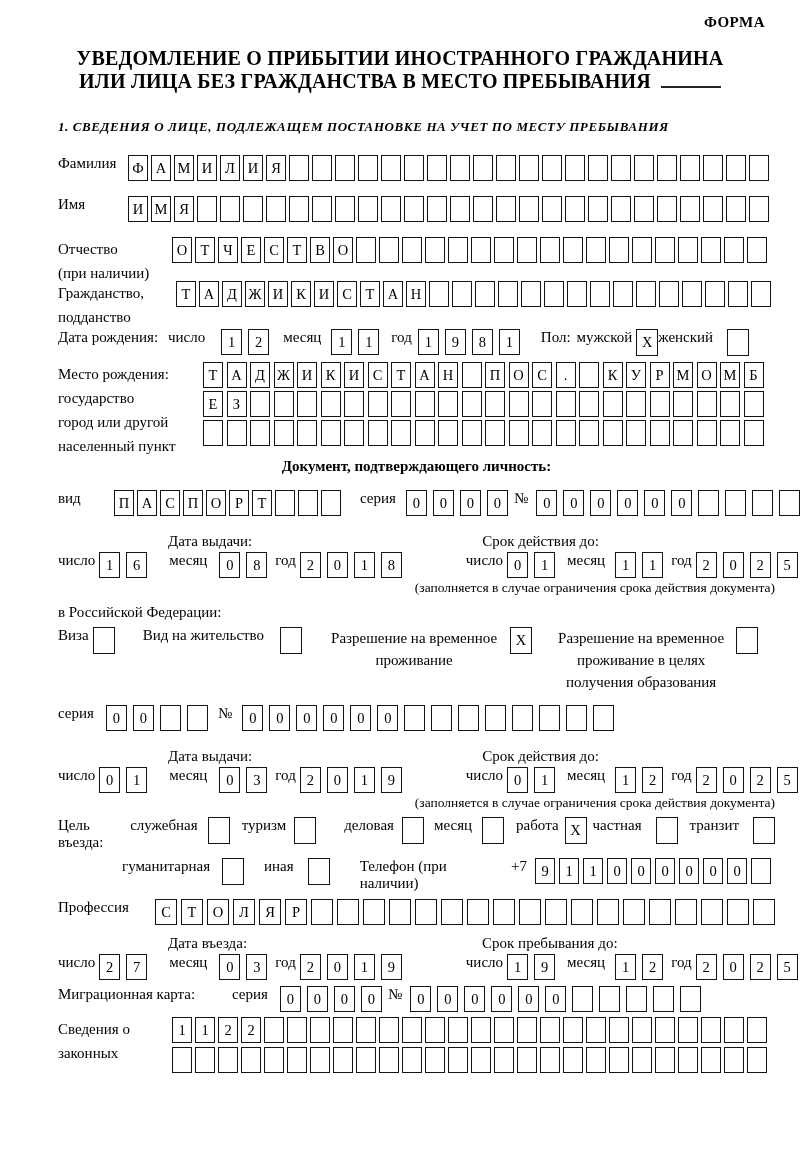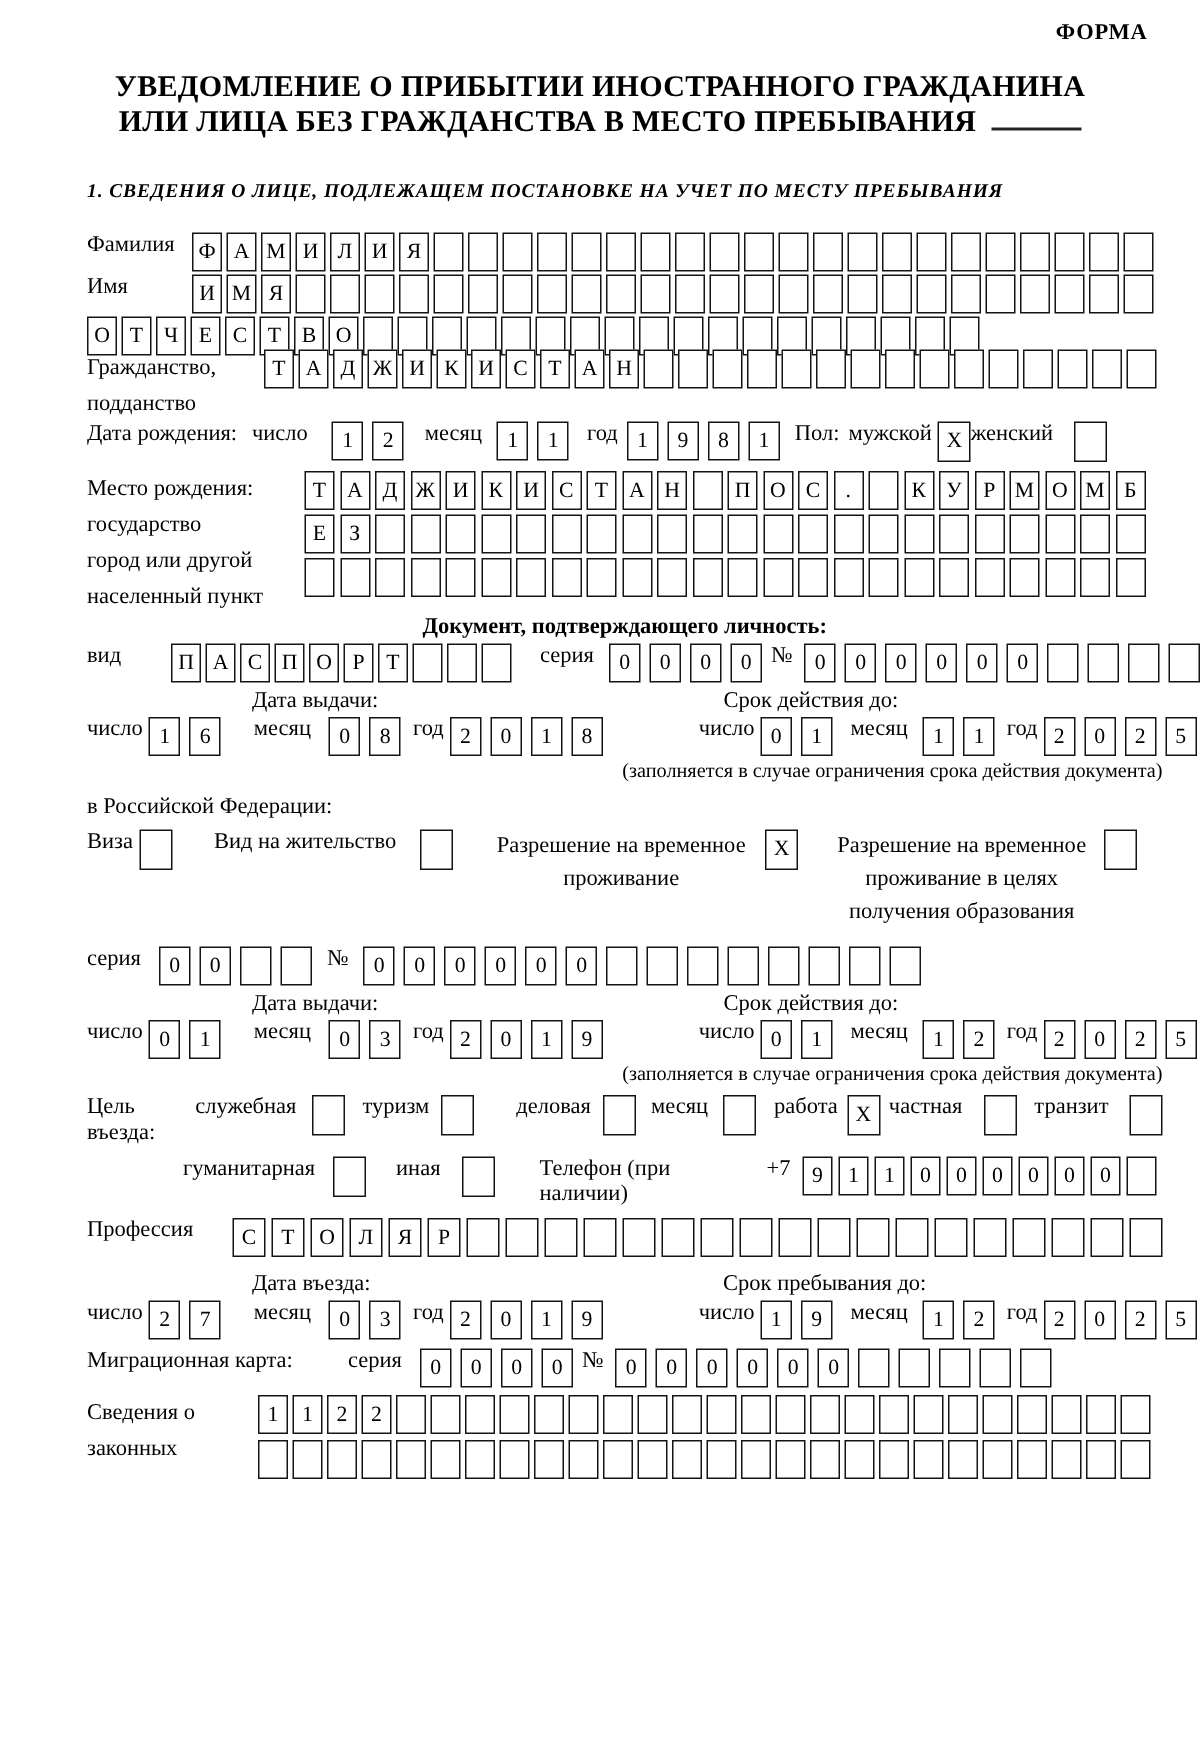--- a/index.html
+++ b/index.html
@@ -26,21 +26,21 @@
     font-size:14.5px; font-family:"Liberation Serif","DejaVu Serif",serif;
   }
   .bp .cell { margin-right:3.5px; }
   .wide .cell { width:22px; margin-right:4px; }
   .dt .cell { width:21px; margin-right:6px; }
   .ph .cell { margin-right:4px; }
   .cbx .cell { width:22px; height:27px; margin-right:0; }
   .cent { text-align:center; line-height:22px; }
   .note { text-align:right; font-size:13.5px; margin-top:2px; }
   .hl { line-height:20px; }
-  .mt6 { margin-top:6px; } .mt8 { margin-top:8px; } .mt2 { margin-top:2px; }
+  .mt6 { margin-top:6px; } .mt8 { margin-top:8px; } .mt2 { margin-top:15px; }
 </style>
 </head>
 <body>
 
 <div class="page">
 
 
   <div class="forma">ФОРМА</div>
 
   <div class="title">
@@ -116,20 +116,24 @@
           <span class="cell"></span>
           <span class="cell"></span>
           <span class="cell"></span>
           <span class="cell"></span>
           <span class="cell"></span>
           <span class="cell"></span>
         </span>
     </div>
 
     <div class="row mt2">
+      <span class="lbl lblcol" style="width:114px">
+        <div>Отчество</div>
+        <div>(при наличии)</div>
+      </span>
       <span class="boxes">
           <span class="cell">О</span>
           <span class="cell">Т</span>
           <span class="cell">Ч</span>
           <span class="cell">Е</span>
           <span class="cell">С</span>
           <span class="cell">Т</span>
           <span class="cell">В</span>
           <span class="cell">О</span>
           <span class="cell"></span>
@@ -200,21 +204,21 @@
           <span class="cell">1</span>
           <span class="cell">1</span>
         </span>
       <span class="lbl" style="margin:0 6px 0 6px">год</span>
       <span class="boxes">
           <span class="cell">1</span>
           <span class="cell">9</span>
           <span class="cell">8</span>
           <span class="cell">1</span>
         </span>
-      <span class="lbl" style="margin-left:4px">Пол:</span>
+      <span class="lbl" style="margin-left:15px">Пол:</span>
       <span class="lbl" style="margin-left:6px;margin-right:4px">мужской</span>
       <span class="boxes cbx">
           <span class="cell">X</span>
         </span>
       <span class="lbl" style="margin-right:14px">женский</span>
       <span class="boxes cbx">
           <span class="cell"></span>
         </span>
     </div>
 

